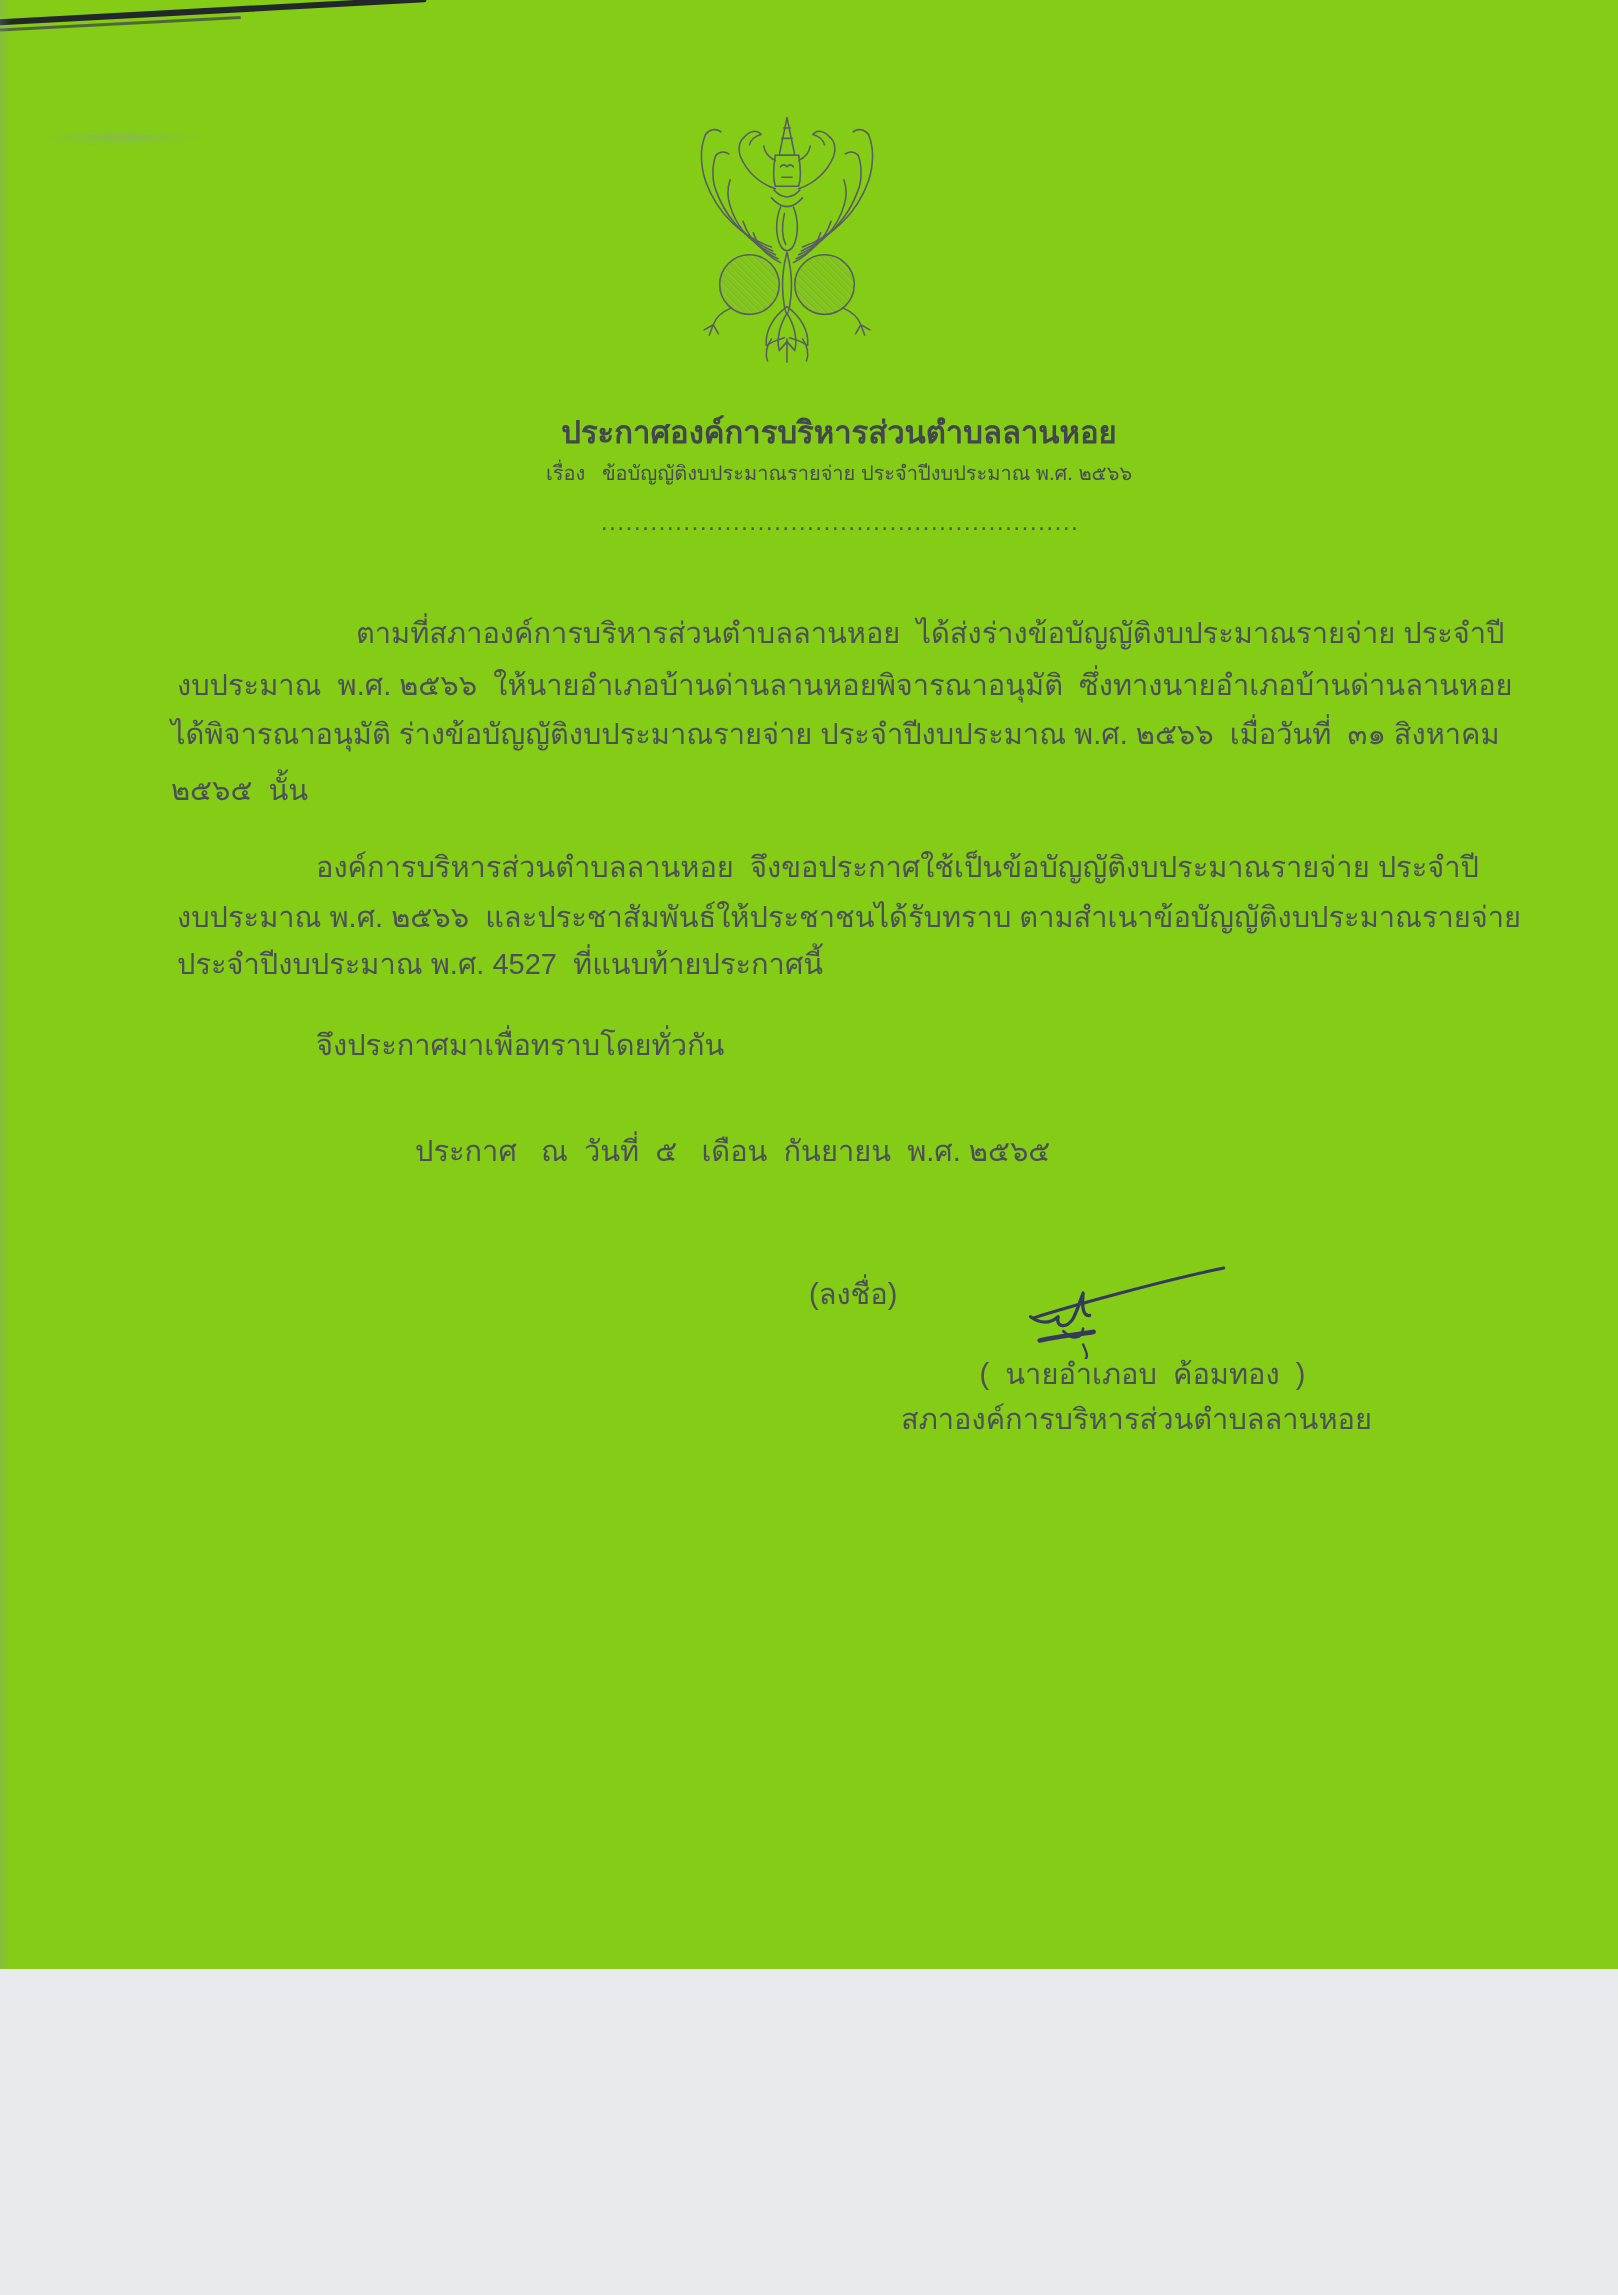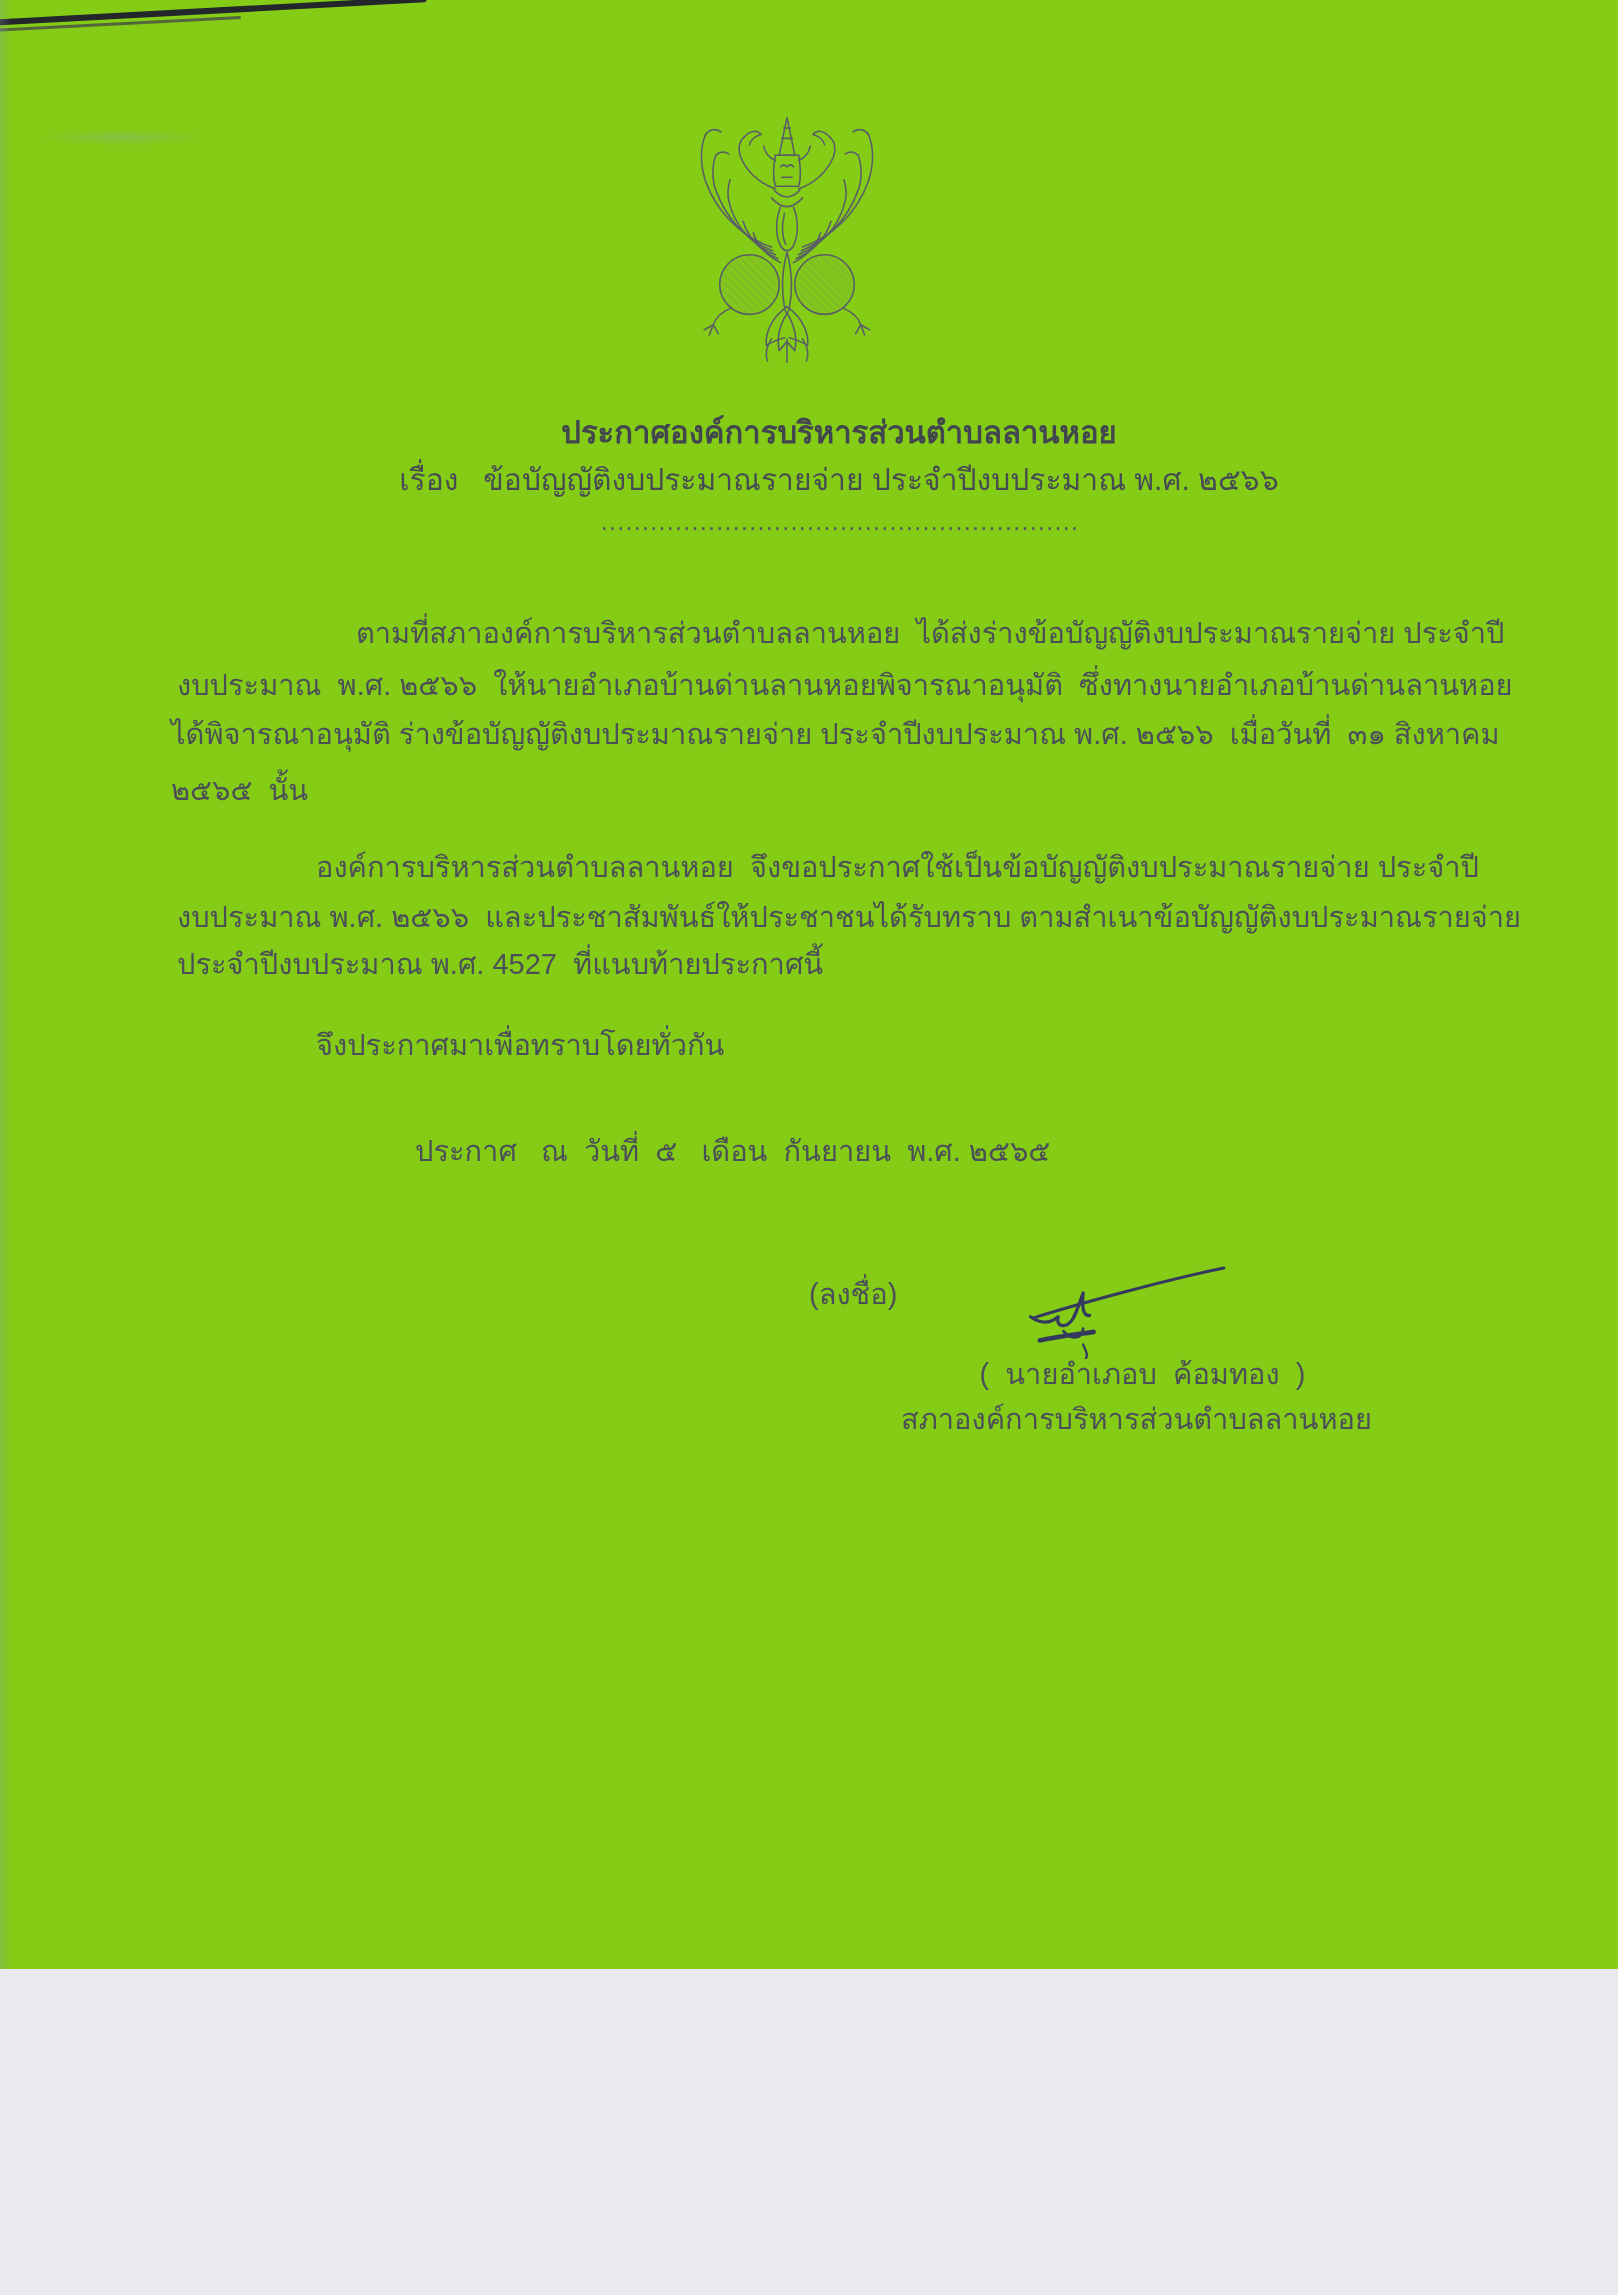--- a/index.html
+++ b/index.html
@@ -25,21 +25,21 @@
     background:radial-gradient(ellipse at center,rgba(140,158,185,.30),rgba(140,158,185,0) 70%);
     filter:blur(1.3px);}
   #scan-vline{position:absolute;left:222px;top:2135px;width:2px;height:122px;background:#c5cad2;}
 
   
   #garuda{position:absolute;left:677px;top:108px;width:220px;height:260px;}
   #signature{position:absolute;left:1020px;top:1260px;width:217px;height:99px;}
 
   
   #t-title   {top:414px;left:calc(50% + 30px);transform:translateX(-50%);font-size:31px;font-weight:bold;color:#42464e;}
-  #t-subject {top:461px;left:calc(50% + 30px);transform:translateX(-50%);font-size:30px;color:#474c54;}
+  #t-subject {top:461px;left:calc(50% + 30px);transform:translateX(-50%);font-size:20px;color:#474c54;}
   #t-dots    {top:506px;left:calc(50% + 31px);transform:translateX(-50%);font-size:25px;letter-spacing:1.3px;color:#53575e;}
 
   #p1-0{left:356px;top:615px;}
   #p1-1{left:177px;top:667px;}
   #p1-2{left:171px;top:716px;}
   #p1-3{left:171px;top:772px;}
 
   #p2-0{left:316px;top:849px;}
   #p2-1{left:177px;top:899px;}
   #p2-2{left:177px;top:946px;}

